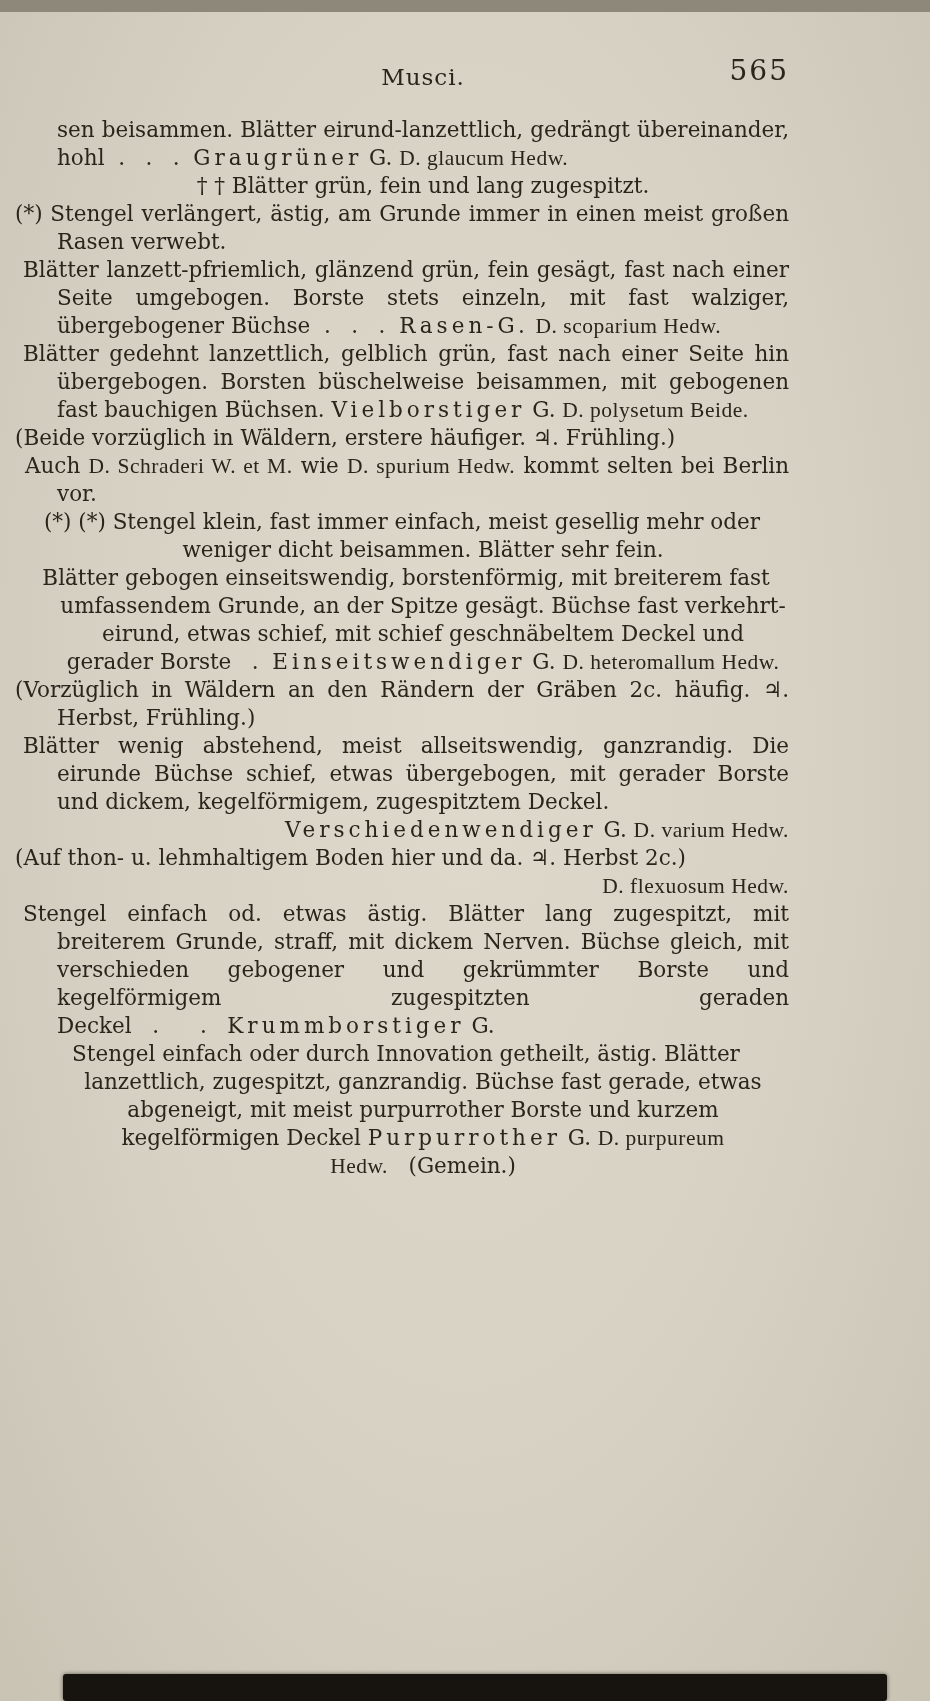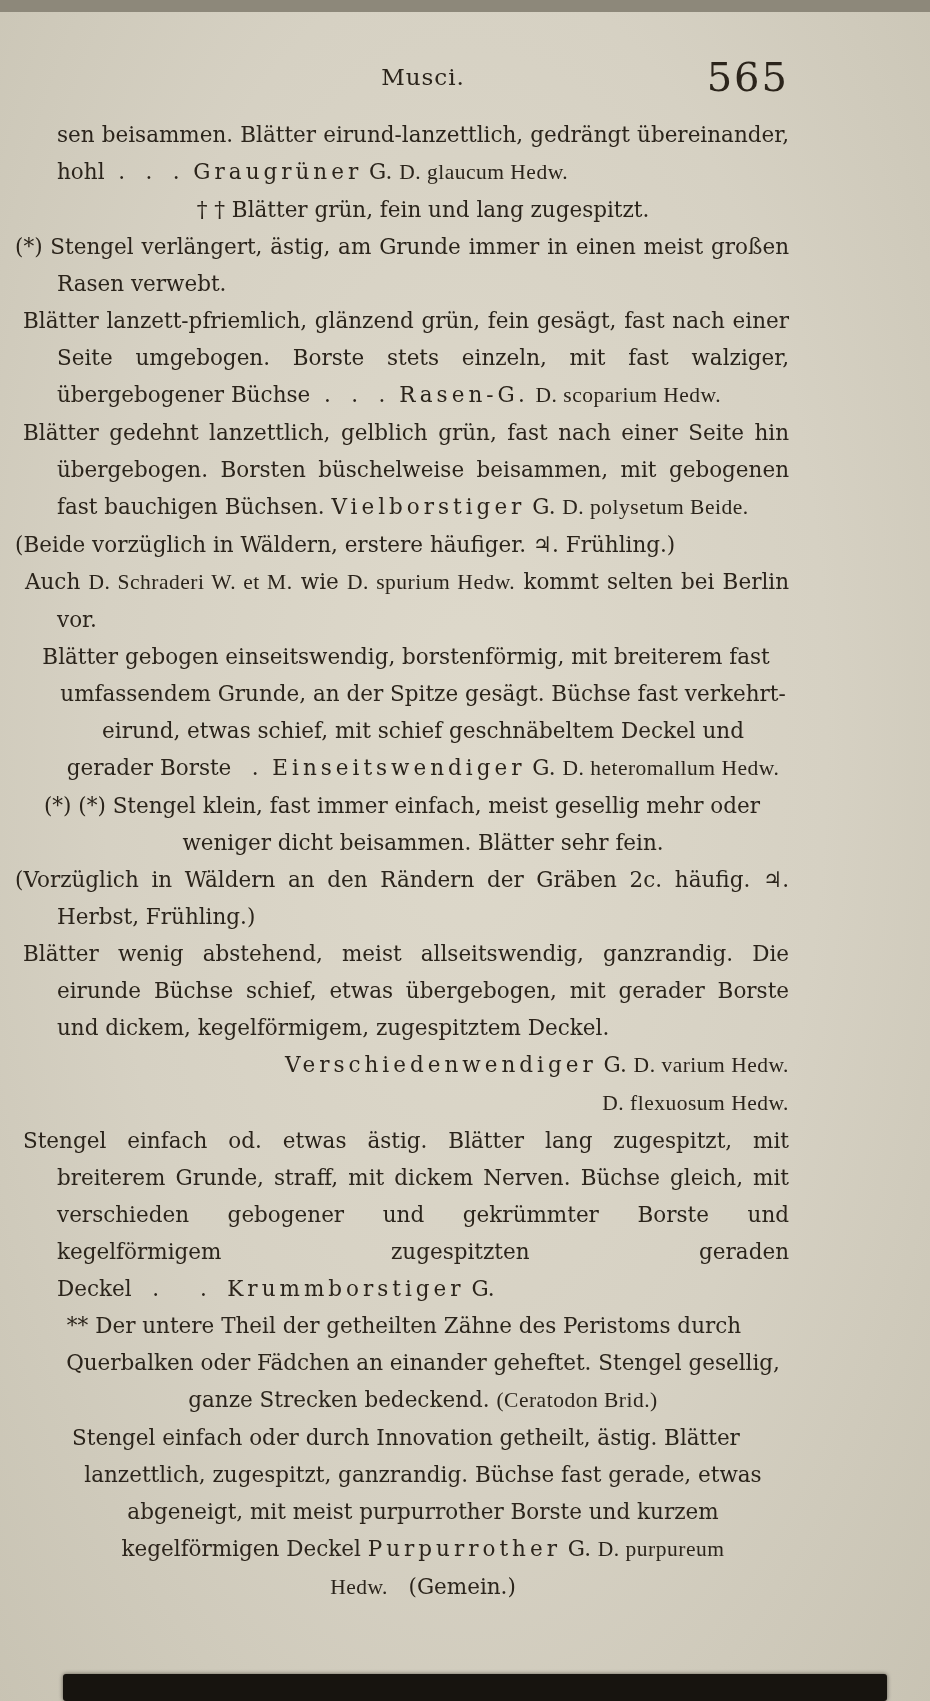--- a/index.html
+++ b/index.html
@@ -15,25 +15,25 @@
       color: #2b241b;
       overflow: hidden;
     }
     .header { position: absolute; top: 46px; left: 57px; width: 732px; height: 44px; }
     .running-title {
       position: absolute; left: 0; right: 0; top: 6px;
       text-align: center; font-size: 23px; letter-spacing: 1px;
     }
     .page-number {
       position: absolute; right: 0; top: -4px;
-      font-size: 40px; letter-spacing: 2px;
+      font-size: 28px; letter-spacing: 2px;
     }
     .text-block {
       position: absolute; top: 104px; left: 57px; width: 732px;
-      font-size: 21.5px; line-height: 37px; text-align: justify;
+      font-size: 21.5px; line-height: 28px; text-align: justify;
     }
     p.para { margin: 0; }
     .cont     { margin-left: 30px; }
     .note     { margin-left: 88px;  text-indent: -42px; }
     .center   { text-align: center; text-indent: 0; }
     .subnote  { margin-left: 245px; text-indent: -42px; }
     .key      { margin-left: 34px;  text-indent: -34px; }
     .auch     { margin-left: 62px;  text-indent: -32px; }
     .subnote2 { margin-left: 172px; text-indent: -42px; }
     .right    { text-align: right; text-indent: 0; }
@@ -59,26 +59,26 @@
   </div>
 
   <div class="text-block">
     <p class="para cont"><span>sen beisammen.  Blätter eirund-lanzettlich, gedrängt übereinander, hohl&nbsp;&nbsp;.&nbsp;&nbsp;&nbsp;.&nbsp;&nbsp;&nbsp;.&nbsp;&nbsp;</span><span class="sp">Graugrüner</span><span> G. </span><span class="lat">D. glaucum Hedw.</span></p>
     <p class="para center gap"><span>† † Blätter grün, fein und lang zugespitzt.</span></p>
     <p class="para subnote gap-sm"><span>(*) Stengel verlängert, ästig, am Grunde immer in einen meist großen Rasen verwebt.</span></p>
     <p class="para key gap-sm"><span>Blätter lanzett-pfriemlich, glänzend grün, fein gesägt, fast nach einer Seite umgebogen.  Borste stets einzeln, mit fast walziger, übergebogener Büchse&nbsp;&nbsp;.&nbsp;&nbsp;&nbsp;.&nbsp;&nbsp;&nbsp;.&nbsp;&nbsp;</span><span class="sp">Rasen-G.</span><span> </span><span class="lat">D. scoparium Hedw.</span></p>
     <p class="para key"><span>Blätter gedehnt lanzettlich, gelblich grün, fast nach einer Seite hin übergebogen.  Borsten büschelweise beisammen, mit gebogenen fast bauchigen Büchsen.  </span><span class="sp">Vielborstiger</span><span> G. </span><span class="lat">D. polysetum Beide.</span></p>
     <p class="para note"><span>(Beide vorzüglich in Wäldern, erstere häufiger. ♃. Frühling.)</span></p>
     <p class="para auch"><span>Auch </span><span class="lat">D. Schraderi W. et M.</span><span> wie </span><span class="lat">D. spurium Hedw.</span><span> kommt selten bei Berlin vor.</span></p>
+    <p class="para subnote2 gap"><span>(*) (*) Stengel klein, fast immer einfach, meist gesellig mehr oder weniger dicht beisammen.  Blätter sehr fein.</span></p>
     <p class="para key gap"><span>Blätter gebogen einseitswendig, borstenförmig, mit breiterem fast umfassendem Grunde, an der Spitze gesägt.  Büchse fast verkehrt-eirund, etwas schief, mit schief geschnäbeltem Deckel und gerader Borste&nbsp;&nbsp;&nbsp;.&nbsp;&nbsp;</span><span class="sp">Einseitswendiger</span><span> G. </span><span class="lat">D. heteromallum Hedw.</span></p>
-    <p class="para subnote2 gap"><span>(*) (*) Stengel klein, fast immer einfach, meist gesellig mehr oder weniger dicht beisammen.  Blätter sehr fein.</span></p>
     <p class="para note"><span>(Vorzüglich in Wäldern an den Rändern der Gräben 2c. häufig. ♃. Herbst, Frühling.)</span></p>
     <p class="para key gap-sm"><span>Blätter wenig abstehend, meist allseitswendig, ganzrandig.  Die eirunde Büchse schief, etwas übergebogen, mit gerader Borste und dickem, kegelförmigem, zugespitztem Deckel.</span></p>
     <p class="para right"><span class="sp">Verschiedenwendiger</span><span> G. </span><span class="lat">D. varium Hedw.</span></p>
+    <p class="para note"><span>(Auf thon- u. lehmhaltigem Boden hier und da. ♃. Herbst 2c.)</span></p>
     <p class="para right"><span class="lat">D. flexuosum Hedw.</span></p>
     <p class="para key gap-sm"><span>Stengel einfach od. etwas ästig.  Blätter lang zugespitzt, mit breiterem Grunde, straff, mit dickem Nerven.  Büchse gleich, mit verschieden gebogener und gekrümmter Borste und kegelförmigem zugespitzten geraden Deckel&nbsp;&nbsp;&nbsp;.&nbsp;&nbsp;&nbsp;&nbsp;&nbsp;&nbsp;.&nbsp;&nbsp;&nbsp;</span><span class="sp">Krummborstiger</span><span> G.</span></p>
-    <p class="para star gap"><span>** Der untere Theil der getheilten Zähne des Peristoms durch Querbalken oder Fädchen an einander geheftet.  Stengel gesellig, ganze Strecken bedeckend. </span><span class="lat">(Ceratodon Brid.)</span></p>
     <p class="para key gap"><span>Stengel einfach oder durch Innovation getheilt, ästig.  Blätter lanzettlich, zugespitzt, ganzrandig.  Büchse fast gerade, etwas abgeneigt, mit meist purpurrother Borste und kurzem kegelförmigen Deckel  </span><span class="sp">Purpurrother</span><span> G. </span><span class="lat">D. purpureum Hedw.</span><span>&nbsp;&nbsp;&nbsp;(Gemein.)</span></p>
   </div>
 
   <div class="scan-bar"></div>
 
 </div>
 
 </body></html>

